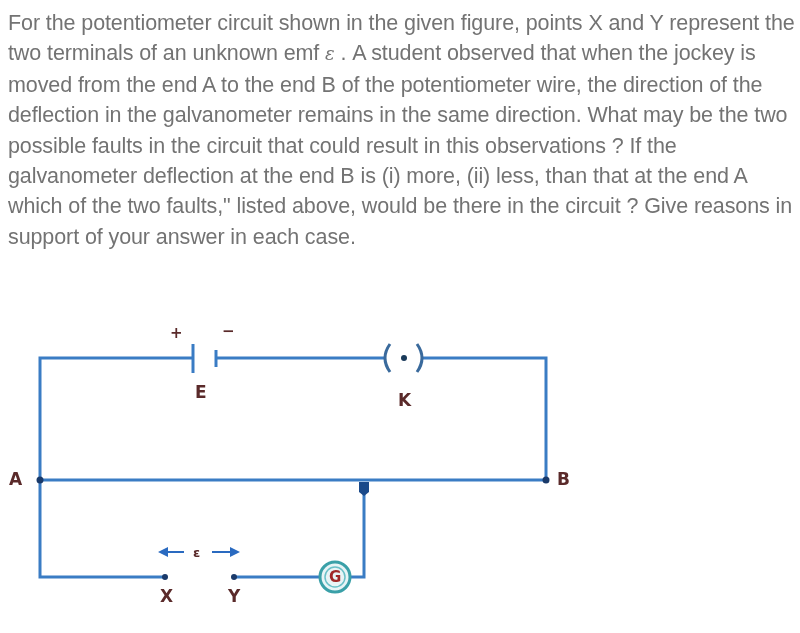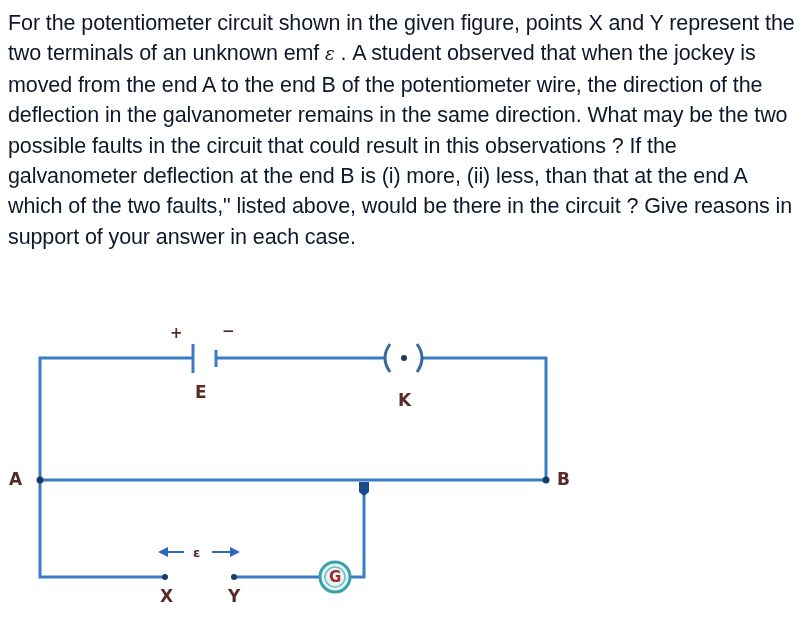--- a/index.html
+++ b/index.html
@@ -14,21 +14,21 @@
       overflow: hidden;
       font-family: "Liberation Sans", sans-serif;
     }
     .question {
       position: absolute;
       left: 8px;
       top: 8px;
       width: 790px;
       font-size: 21.5px;
       line-height: 30.4px;
-      color: #0f172a;
+      color: #737373;
       letter-spacing: -0.1px;
     }
     .question .eps {
       font-family: "DejaVu Serif", serif;
       font-style: italic;
       font-size: 18px;
     }
     .figure {
       position: absolute;
       left: 0;

